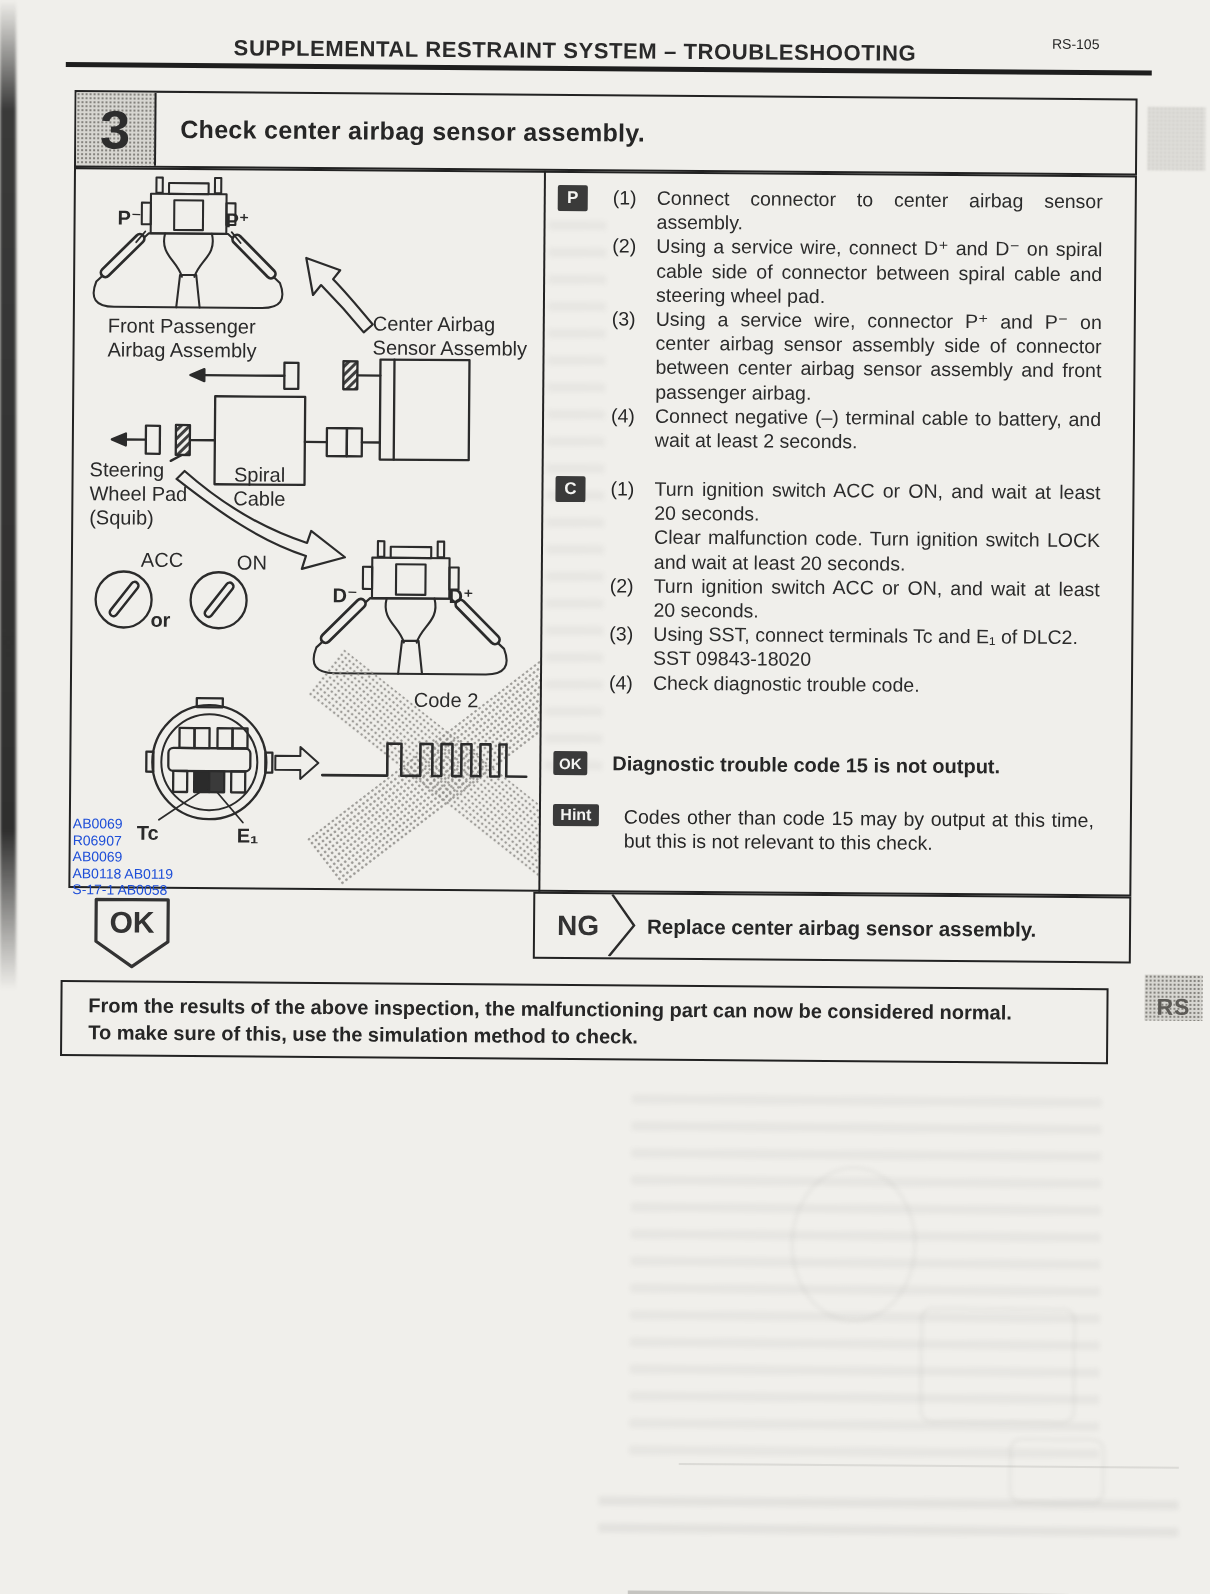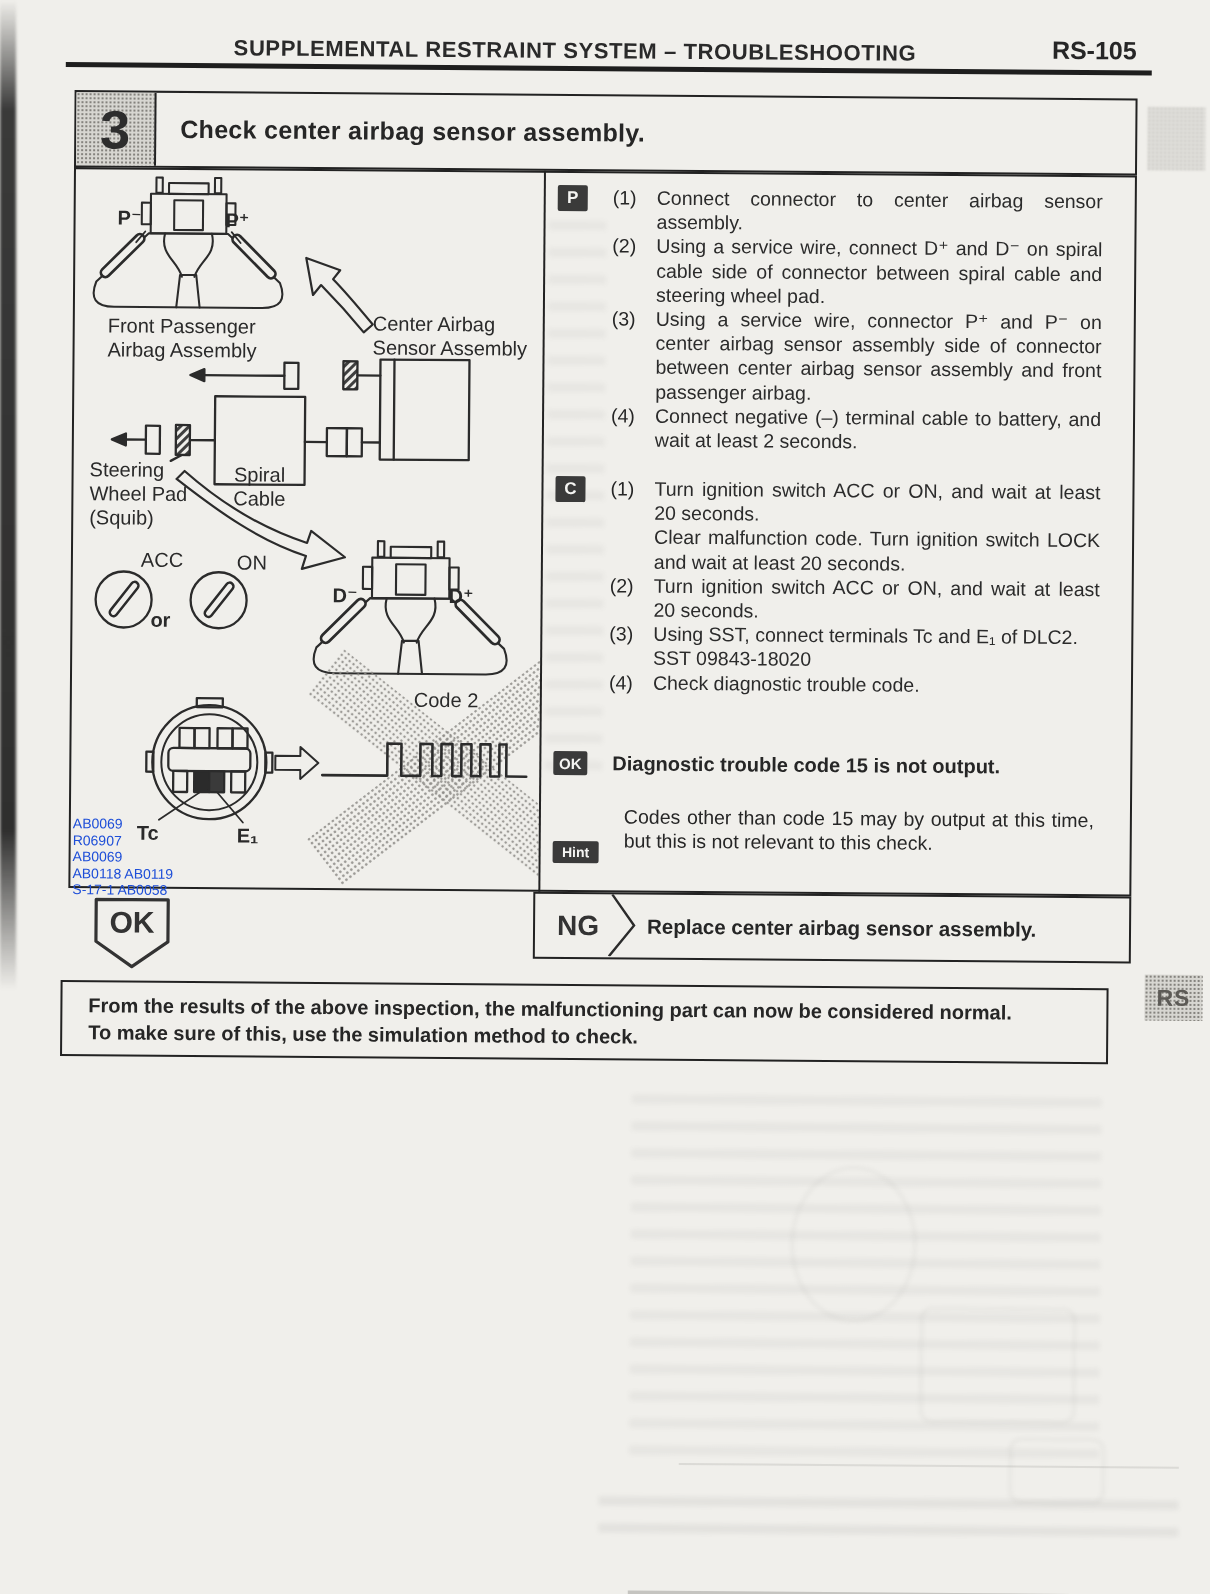--- a/index.html
+++ b/index.html
@@ -6,21 +6,21 @@
   .page{
     position:relative;width:1210px;height:1594px;overflow:hidden;
     background:#f0efeb;
     font-family:"Liberation Sans","DejaVu Sans",sans-serif;
     color:#262626;
   }
   .tilt{position:absolute;inset:0;transform:rotate(.45deg);transform-origin:60px 40px;}
   
   .hdr-title{position:absolute;left:180px;top:34px;width:790px;text-align:center;
     font-size:22px;font-weight:bold;letter-spacing:.6px;color:#2a2a2a;}
-  .hdr-page{position:absolute;left:1052px;top:28px;font-size:25px;font-weight:bold;}
+  .hdr-page{position:absolute;left:1052px;top:28px;font-size:14px;font-weight:normal;}
   .hdr-rule{position:absolute;left:66px;top:62px;width:1086px;height:5px;background:#1e1e1e;}
   
   .halftone{
     background-color:#d7d6d1;
     background-image:radial-gradient(circle,#84827d 1.1px,transparent 1.35px);
     background-size:4px 4px;
   }
   
   .step-box{position:absolute;left:75px;top:90px;width:1063px;height:77px;border:2.5px solid #222;box-sizing:border-box;background:#f0efeb;}
   .step-num{position:absolute;left:0;top:0;width:80px;height:100%;border-right:2.5px solid #222;box-sizing:border-box;
@@ -33,39 +33,39 @@
   .diagram svg{position:absolute;left:0;top:0;}
   .dlabel{position:absolute;font-size:20px;line-height:24px;white-space:pre-line;color:#2a2a2a;}
   .codes{position:absolute;left:4px;top:648px;font-size:14px;line-height:16.5px;color:#1d4ed8;}
   
   .instructions{position:absolute;left:545px;top:167px;width:593px;height:721px;border-left:2.5px solid #222;box-sizing:border-box;}
   .iblock{position:absolute;left:0;width:100%;display:flex;align-items:flex-start;}
   .badge{flex:0 0 auto;margin-left:12px;background:#3a3a3a;color:#f4f4f2;font-weight:bold;
     display:flex;align-items:center;justify-content:center;border-radius:2px;}
   .badge.p,.badge.c{width:30px;height:26px;font-size:17px;}
   .badge.ok{width:34px;height:24px;font-size:15px;}
-  .badge.hint{width:46px;height:22px;font-size:14px;margin-top:37px;}
+  .badge.hint{width:46px;height:22px;font-size:16px;}
   .ilist{margin-left:25px;}
   .item{display:flex;}
   .num{flex:0 0 44px;font-size:19.5px;line-height:24.2px;}
   .txt{width:446px;font-size:19.5px;line-height:24.2px;text-align:justify;white-space:pre-line;color:#2b2b2b;}
   .bline{margin-left:25px;width:470px;font-size:20px;line-height:25px;font-weight:bold;}
   .hline{margin-left:25px;width:470px;font-size:19.5px;line-height:24.2px;text-align:justify;}
   
   .okbadge{position:absolute;left:100px;top:897px;width:78px;height:72px;}
   .okbadge span{position:absolute;left:0;top:8px;width:100%;text-align:center;font-size:30px;font-weight:bold;color:#333;}
   .ng-box{position:absolute;left:540px;top:888px;width:598px;height:67px;border:2.5px solid #222;box-sizing:border-box;}
   .ng-label{position:absolute;left:22px;top:0;height:100%;display:flex;align-items:center;font-size:28px;font-weight:bold;color:#333;}
   .ng-text{position:absolute;left:112px;top:0;height:100%;display:flex;align-items:center;font-size:20.5px;font-weight:bold;}
   
   .note-box{position:absolute;left:68px;top:980px;width:1048px;height:76px;border:2.5px solid #222;box-sizing:border-box;
     padding:10px 0 0 26px;font-size:20px;font-weight:bold;line-height:27px;}
   
   .rs-tab{position:absolute;left:1152px;top:966px;width:58px;height:46px;
-    display:flex;align-items:center;justify-content:center;font-size:23px;font-weight:bold;color:#5c5a56;letter-spacing:1px;}
+    display:flex;align-items:flex-end;justify-content:center;font-size:23px;font-weight:bold;color:#5c5a56;letter-spacing:1px;}
   
   .spine{position:absolute;left:0;top:0;width:16px;height:1594px;
     background:linear-gradient(to bottom,rgba(25,25,25,0) 0,rgba(25,25,25,.85) 110px,rgba(25,25,25,.9) 830px,rgba(25,25,25,0) 990px);
     filter:blur(1.5px);}
   .smudge{position:absolute;filter:blur(2.5px);opacity:.35;
     background-image:repeating-linear-gradient(to bottom,rgba(95,95,95,.3) 0 9px,transparent 9px 27px);}
   .ghost-block{position:absolute;filter:blur(1px);opacity:.5;}
   .ghost-line{position:absolute;background:#9a9a96;}
   .blob{position:absolute;border:3px solid #8b8b87;border-radius:12px;opacity:.10;filter:blur(2px);}
 </style>

